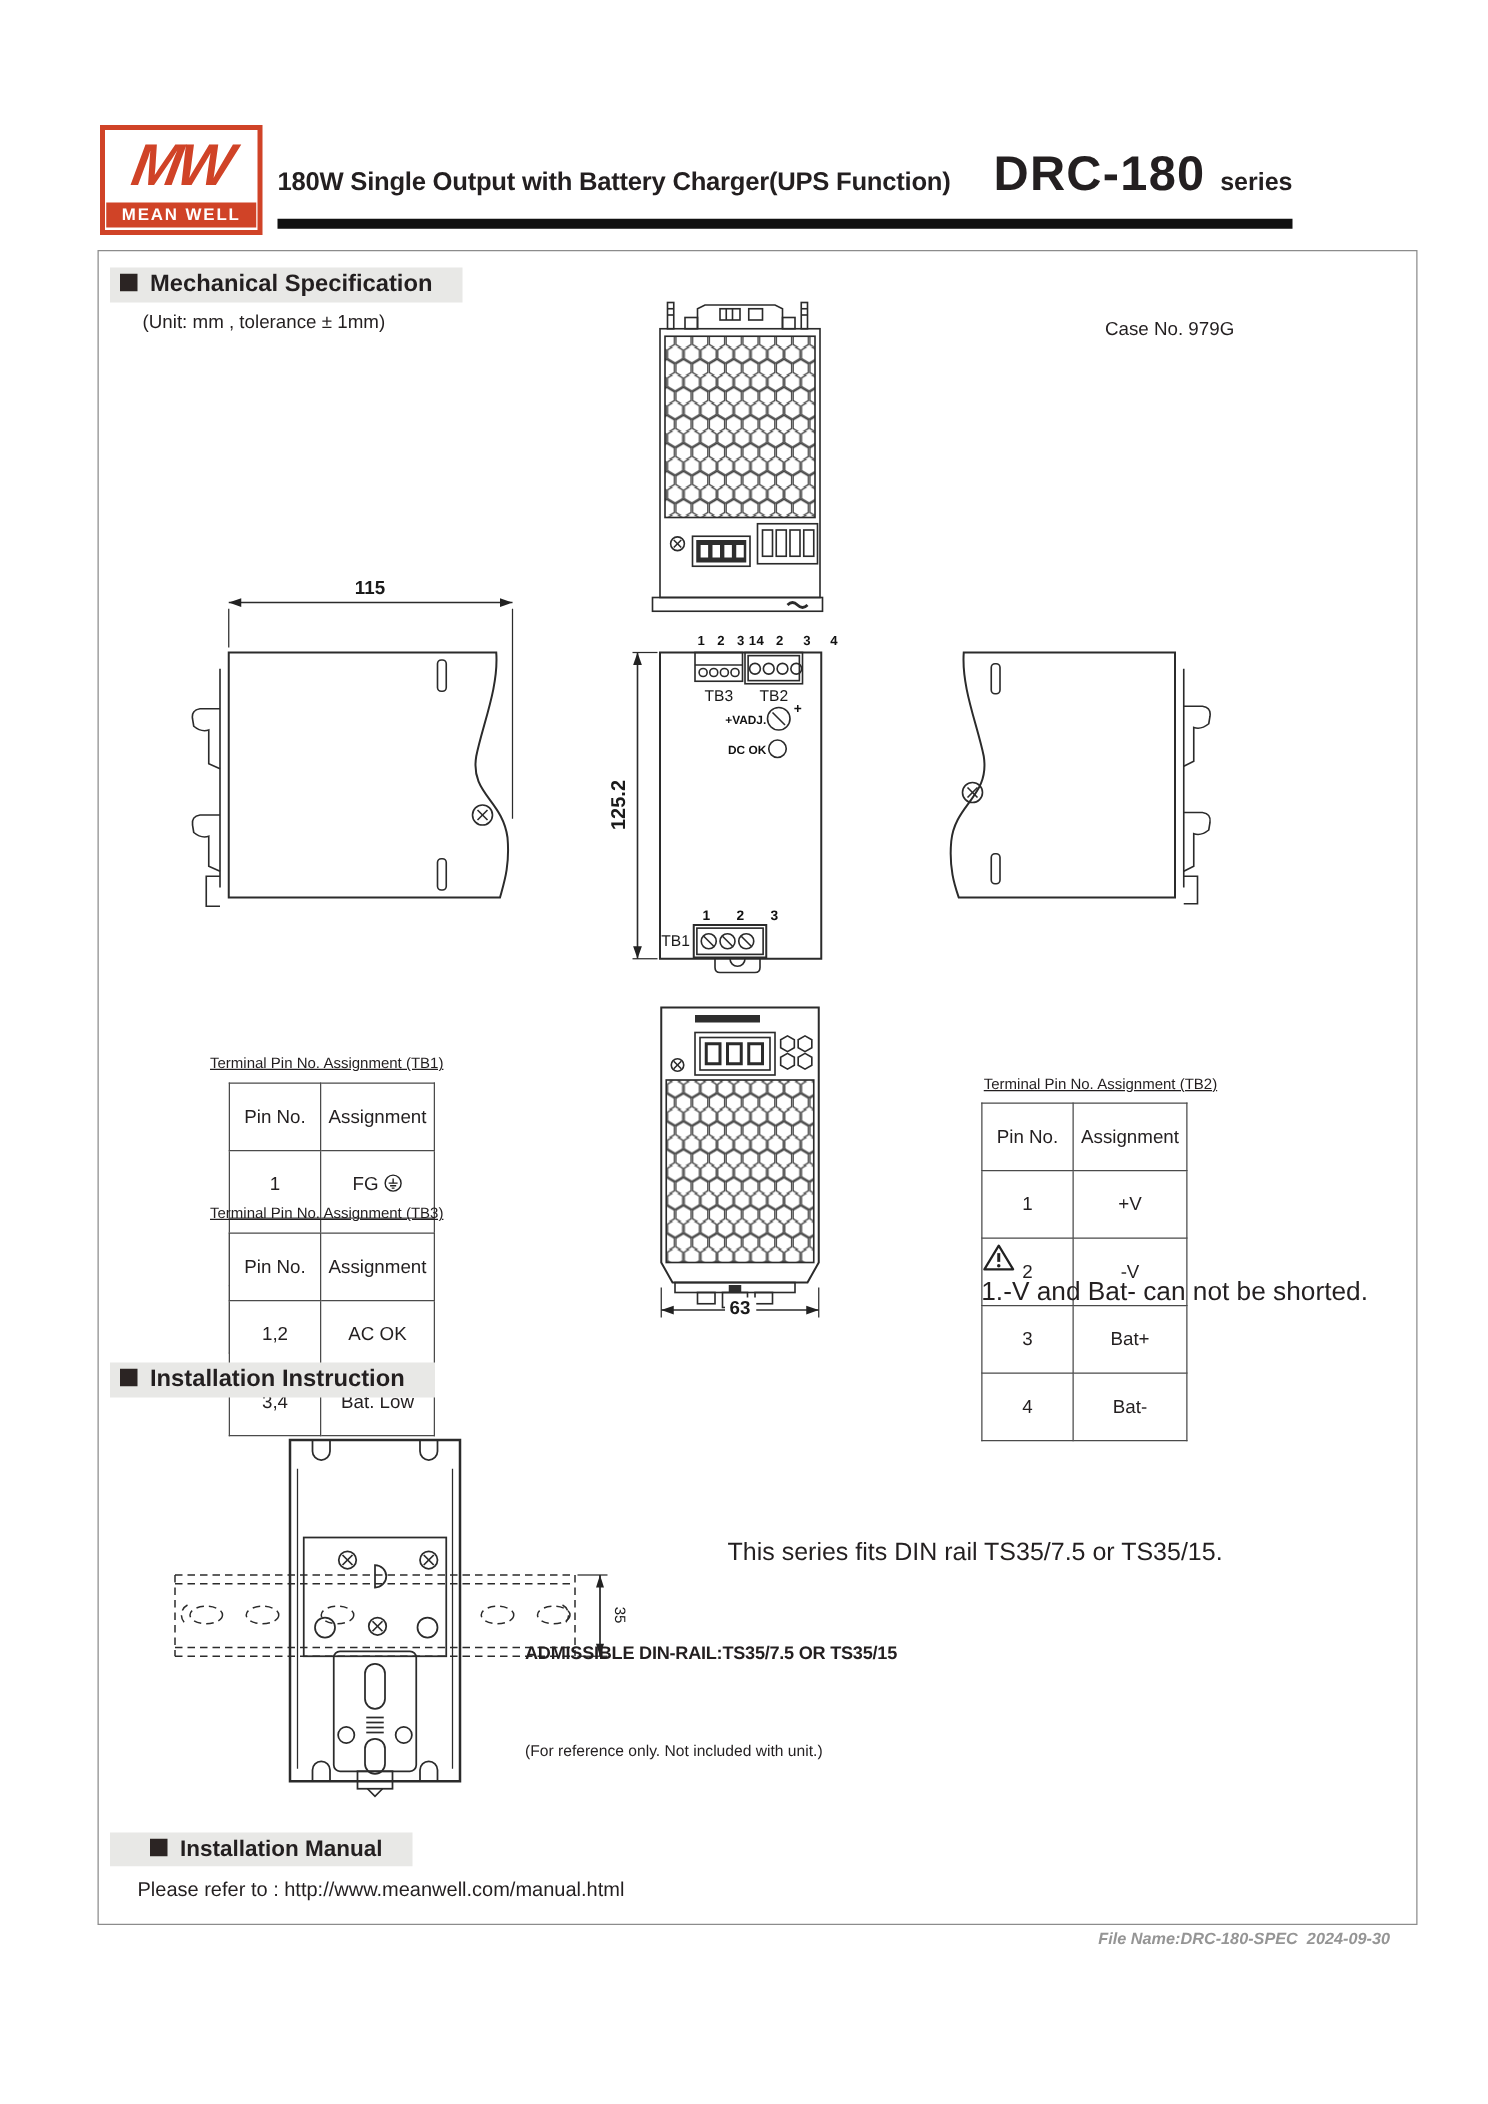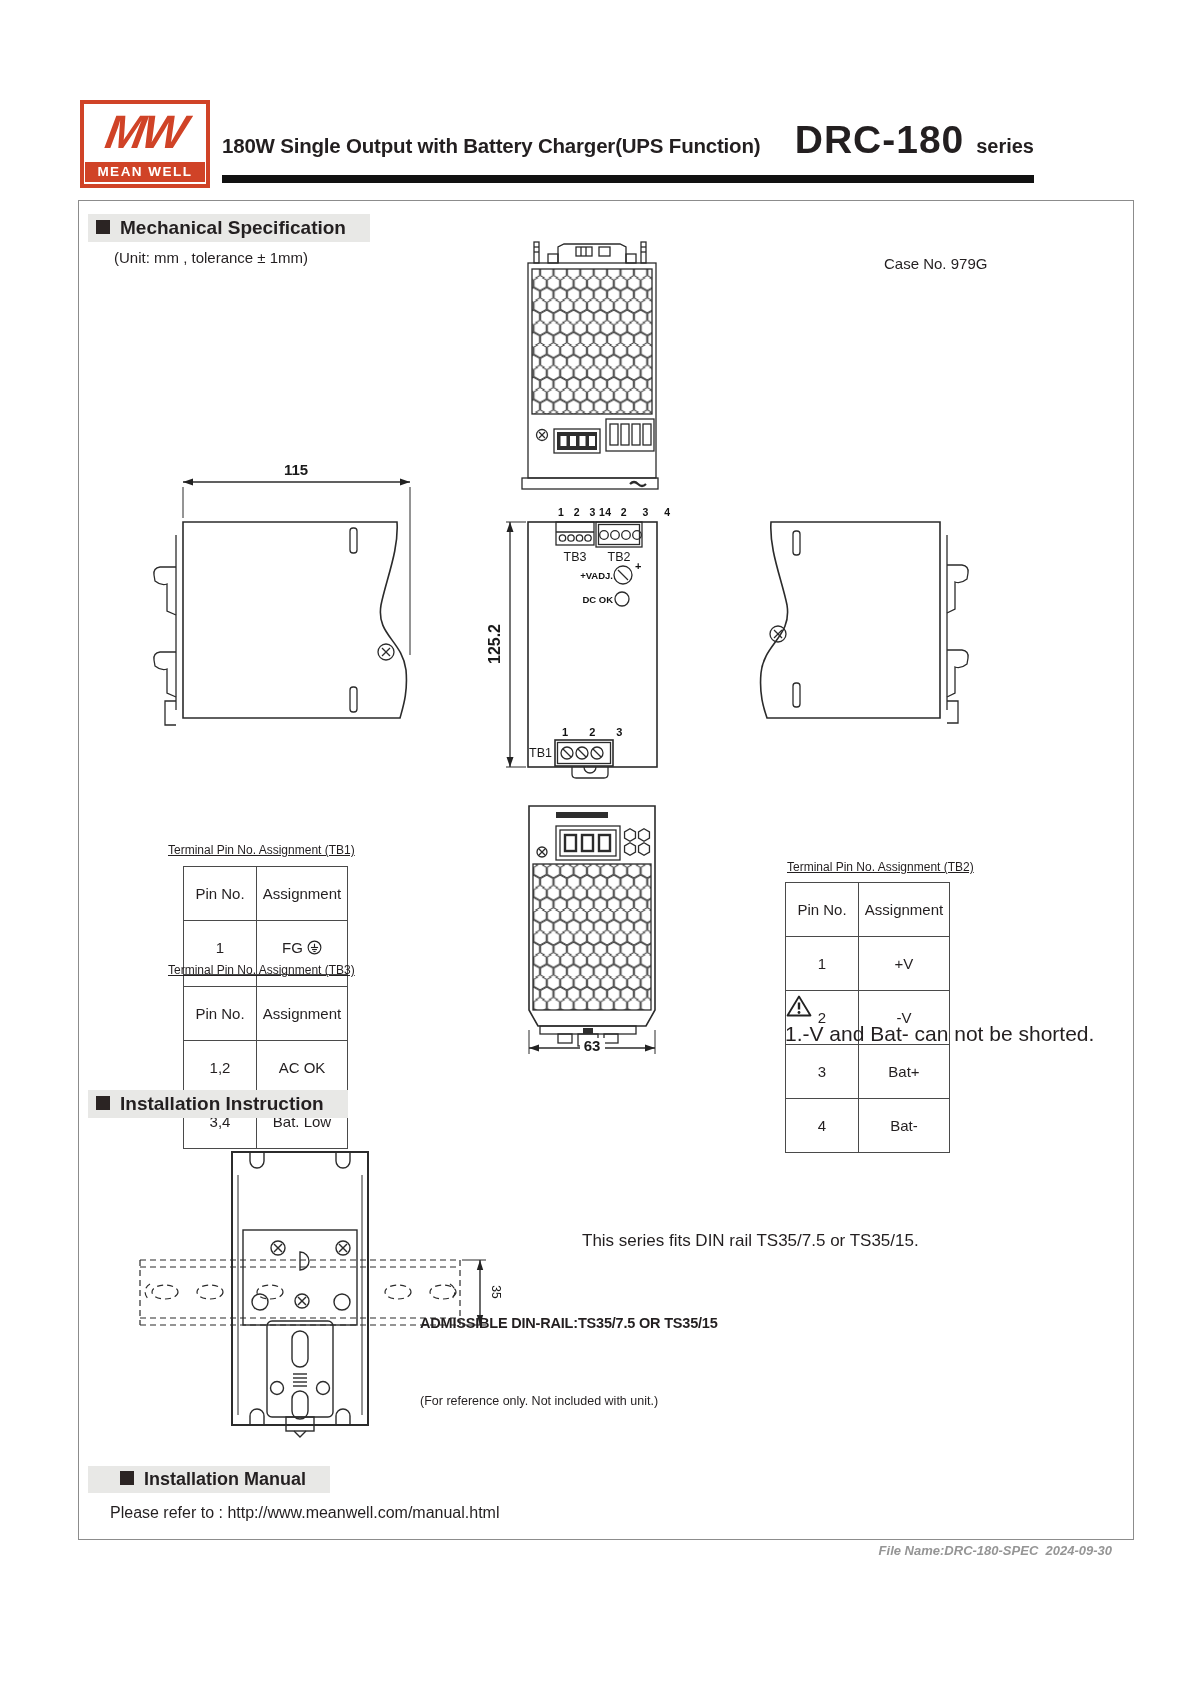--- a/index.html
+++ b/index.html
@@ -30,21 +30,21 @@
   .sq { display:inline-block; width:14px; height:14px; background:#2b2423; margin-right:10px; }
   .note { position:absolute; font-size:15px; }
   .ttitle { position:absolute; font-size:12px; white-space:nowrap;text-decoration:underline; }
 
   .ptable { position:absolute; border-collapse:collapse; background:#fff; }
   .ptable td { border:1.5px solid #4a4a4a; font-size:15px; text-align:center; height:19px; padding:17px 4px; }
   .ptable .c1 { width:64px; } .ptable .c2 { width:82px; }
   .gnd { vertical-align:-2px; margin-left:4px; }
 
   .warn-text { position:absolute; font-size:21px; }
-  .fit-line { position:absolute; font-size:17px; }
+  .fit-line { position:absolute; font-size:20px; }
   .adm { position:absolute; font-size:14.5px; font-weight:bold; letter-spacing:-0.2px; }
   .ref { position:absolute; font-size:12.5px; }
   .refer { position:absolute; font-size:16px; }
   .footer { position:absolute; right:78px; top:1543px; font-size:13px; font-style:italic;
             font-weight:bold; color:#959595; white-space:pre; }
 
   svg.draw { position:absolute; overflow:visible; }
   svg text { font-family:"Liberation Sans", sans-serif; }
   .dim  { font-size:15px; font-weight:bold; fill:#1a1a1a; stroke:none; text-anchor:middle; }
   .lbl  { font-size:12.5px; fill:#1a1a1a; stroke:none; text-anchor:middle; }

